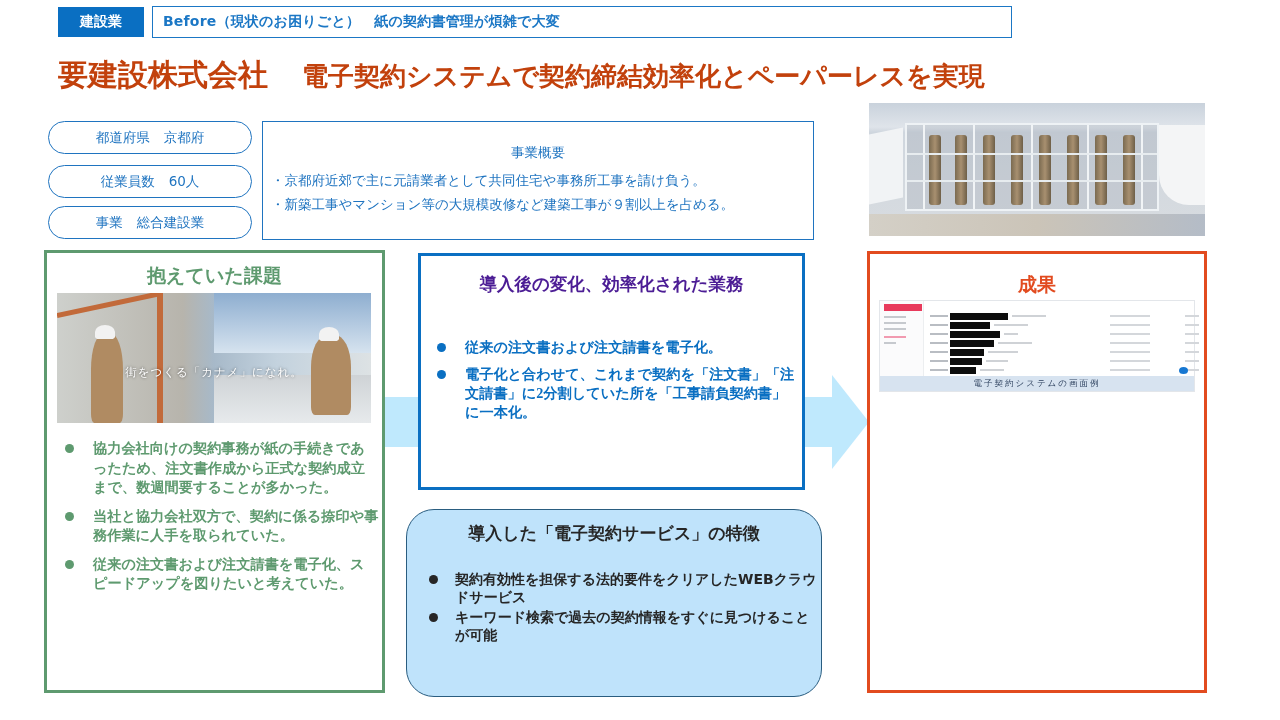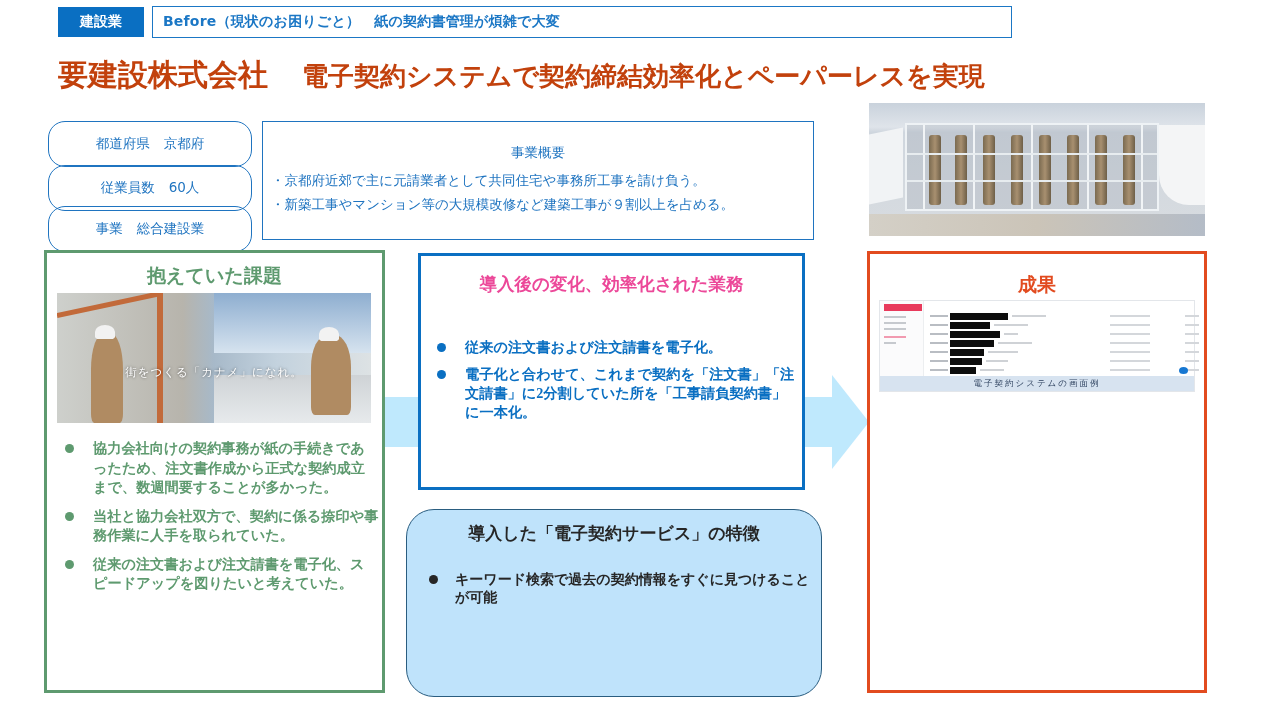--- a/index.html
+++ b/index.html
@@ -22,21 +22,21 @@
 
   .main-title {
     left: 58px; top: 55px; height: 44px; white-space: nowrap;
     color: #c2410c; font-weight: bold; display: flex; align-items: baseline;
   }
   .main-title .company { font-size: 30px; }
   .main-title .headline { font-size: 26px; margin-left: 34px; }
 
   
   .pill {
-    left: 48px; width: 204px; height: 46px; border: 1.5px solid #1f74c0;
+    left: 48px; width: 204px; height: 33px; border: 1.5px solid #1f74c0;
     border-radius: 17px; color: #1f74c0; font-size: 13.5px;
     display: flex; align-items: center; justify-content: center; gap: 14px;
   }
   .pill.p1 { top: 121px; }
   .pill.p2 { top: 165px; }
   .pill.p3 { top: 206px; }
 
   .overview {
     left: 262px; top: 121px; width: 552px; height: 119px;
     border: 1.5px solid #1f74c0; color: #1f74c0; font-size: 13.5px;
@@ -113,21 +113,21 @@
 
   .issues-list { position: absolute; left: 6px; top: 186px; width: 326px; color: #5e9a6f; font-size: 14.2px; line-height: 19.5px; }
   .issues-list li { margin-bottom: 9px; }
   .issues-list li::before { top: 5px; }
 
   
   .changes-box {
     left: 418px; top: 253px; width: 387px; height: 237px;
     border: 3.5px solid #0a6fc2; background: #ffffff;
   }
-  .changes-box .box-title { text-align: center; color: #ec4899; font-weight: bold; font-size: 17.5px; margin-top: 16px; }
+  .changes-box .box-title { text-align: center; color: #4c1d95; font-weight: bold; font-size: 17.5px; margin-top: 16px; }
   .changes-list { position: absolute; left: 4px; top: 82px; width: 372px; color: #0a6fc2; font-size: 14.2px; line-height: 19px; }
   .changes-list li { margin-bottom: 8px; font-family: Liberation Serif, serif; }
   .changes-list li::before { top: 5px; }
 
   
   .features-box {
     left: 406px; top: 509px; width: 416px; height: 188px;
     background: #bfe3fb; border: 1.5px solid #2a5d80; border-radius: 28px;
   }
   .features-box .box-title { text-align: center; color: #262626; font-weight: bold; font-size: 17px; margin-top: 12px; }
@@ -245,20 +245,21 @@
   <div class="box-title">導入後の変化、効率化された業務</div>
   <ul class="bullets changes-list">
     <li>従来の注文書および注文請書を電子化。</li>
     <li>電子化と合わせて、これまで契約を「注文書」「注文請書」に2分割していた所を「工事請負契約書」に一本化。</li>
   </ul>
 </div>
 
 <div class="abs features-box">
   <div class="box-title">導入した「電子契約サービス」の特徴</div>
   <ul class="bullets features-list">
+    <li>契約有効性を担保する法的要件をクリアしたWEBクラウドサービス</li>
     <li>キーワード検索で過去の契約情報をすぐに見つけることが可能</li>
   </ul>
 </div>
 
 <div class="abs results-box">
   <div class="box-title">成果</div>
   <div class="screen-shot">
     <div class="ss-side">
       <div class="ss-btn"></div>
       <div class="ss-menu" style="top:15px"></div>

